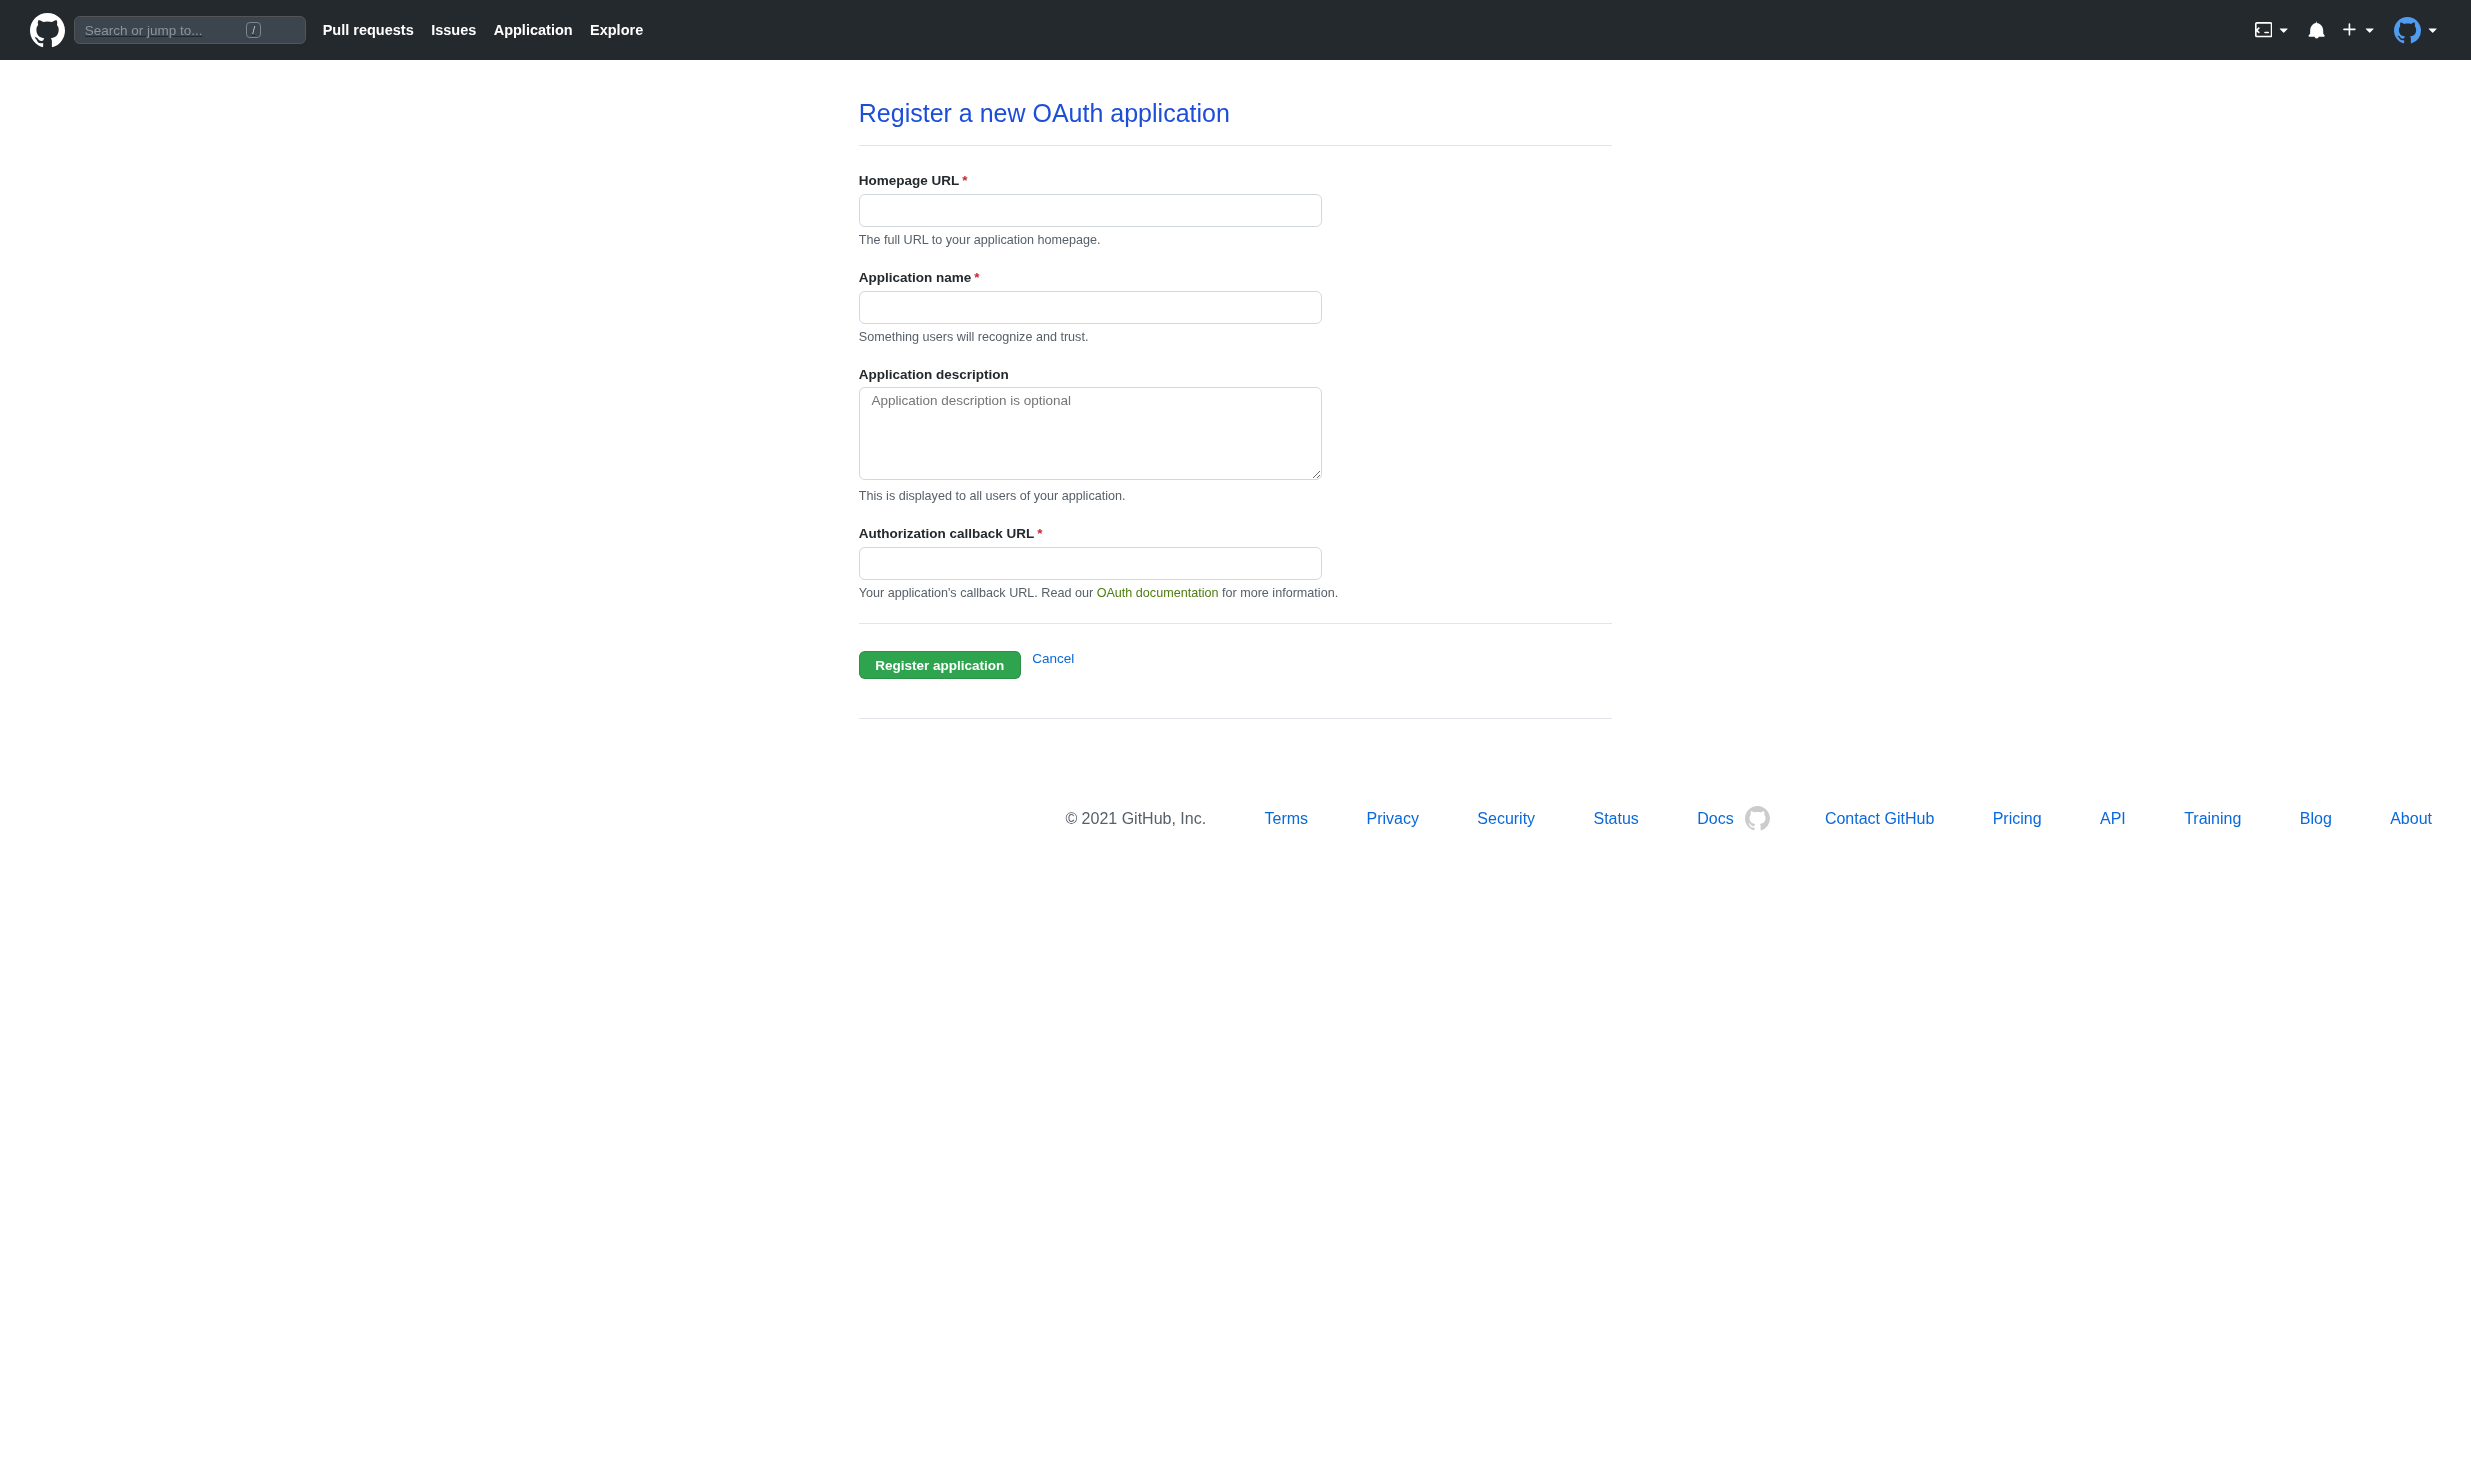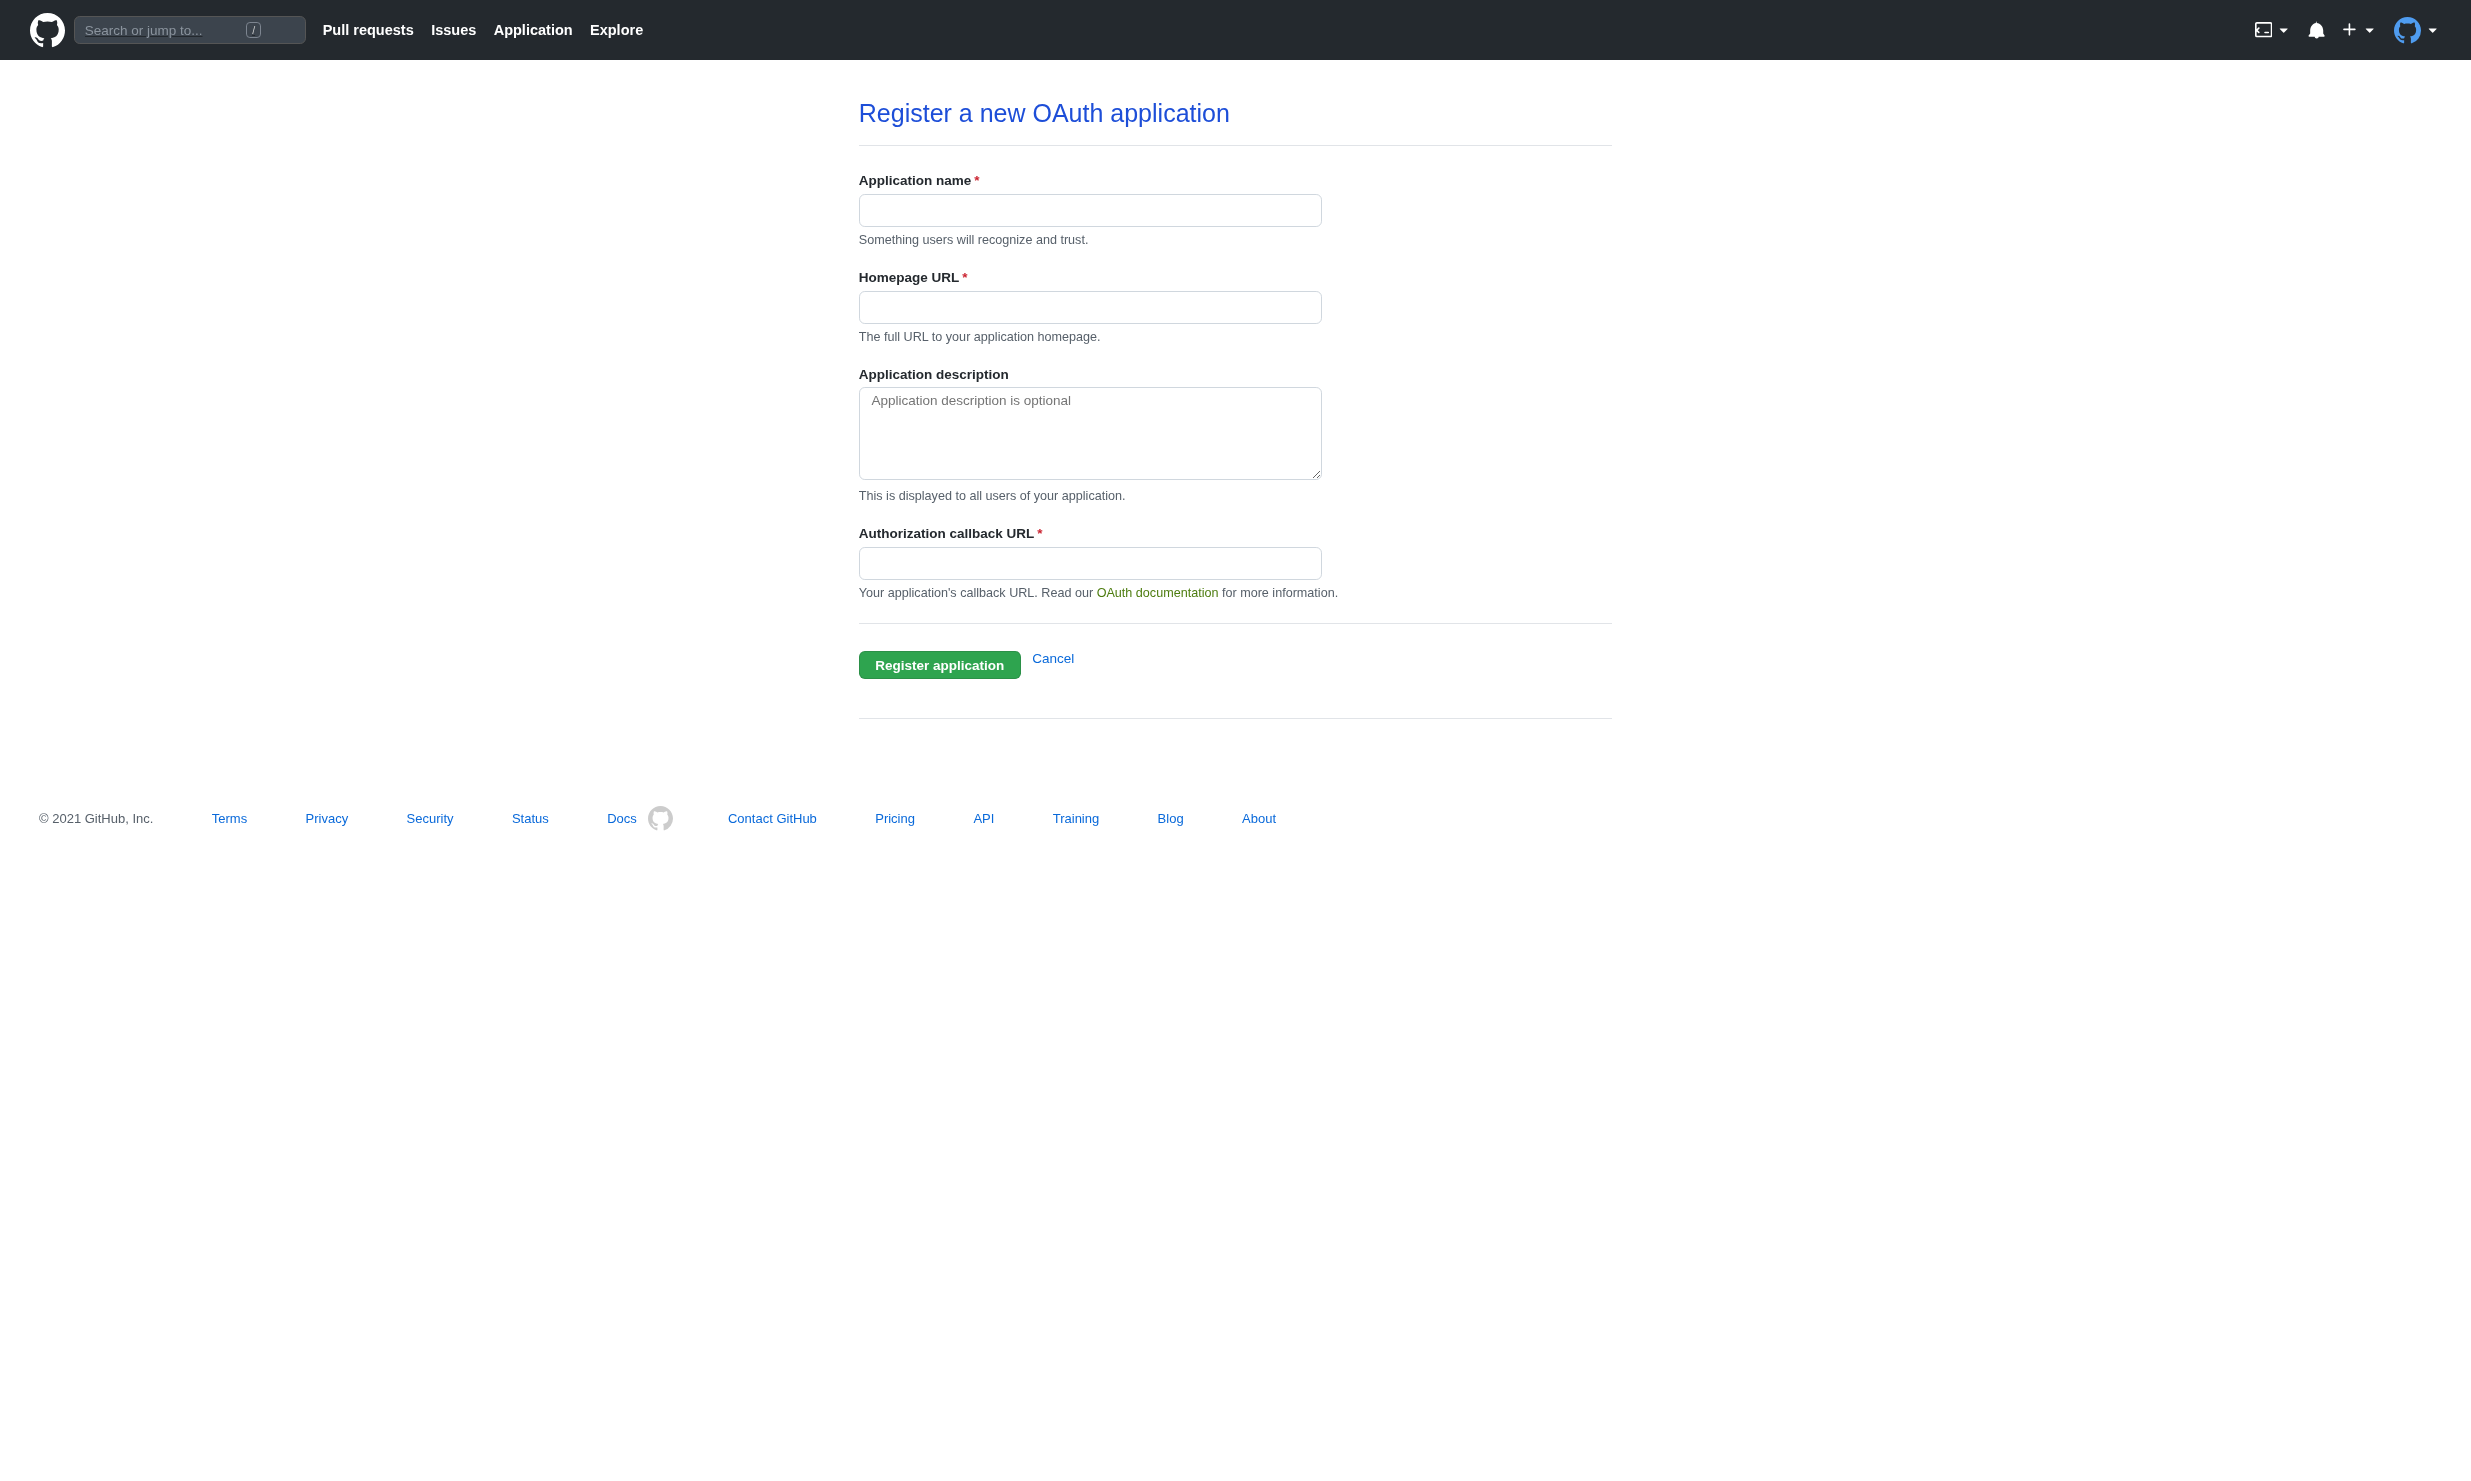--- a/index.html
+++ b/index.html
@@ -31,21 +31,21 @@
     textarea.form-control { height: 93px; resize: vertical; font-family: inherit; }
     .hint-text { font-size: 12.6px; color: #57606a; margin-top: 5.8px; }
     .btn-green { background: #2ea44f; color: #fff; border: 1px solid rgba(27,31,36,0.15); border-radius: 5.8px; padding: 5.8px 15.4px; font-size: 13.5px; font-weight: 600; cursor: pointer; }
     .btn-link { background: none; border: none; color: #0969da; font-size: 13.5px; cursor: pointer; margin-left: 11.6px; text-decoration: none; }
     .actions { display: flex; margin-top: 7.7px; }
     .callback-text { font-size: 12.6px; color: #57606a; margin-top: 5.8px; }
     .callback-text a { color: #4d7c0f; text-decoration: none; }
     .bottom-divider { border: none; border-top: 1px solid #e1e4e8; margin: 39px 0 0; }
 
     
-    .footer { background: #fff; padding: 29px 39px; display: flex; align-items: center; justify-content: flex-start; flex-wrap: wrap; gap: 11.6px; font-size: 13px; color: #57606a; }
+    .footer { background: #fff; padding: 29px 39px; display: flex; align-items: center; justify-content: flex-end; flex-wrap: wrap; gap: 11.6px; font-size: 16px; color: #57606a; }
     .footer-left { display: flex; align-items: center; gap: 15.4px; }
     .footer-center { display: flex; align-items: center; }
     .footer-center svg { fill: #ccc; width: 23px; height: 23px; }
     .footer-right { display: flex; align-items: center; gap: 15.4px; }
     .footer a { color: #0969da; text-decoration: none; margin-left: 43px; }
     .footer-logo { display: flex; align-items: center; }
   </style>
 </head>
 <body>
 
@@ -112,32 +112,32 @@
     </button>
   </div>
 </nav>
 
 <main class="main">
   <h1>Register a new OAuth application</h1>
   <hr class="divider">
 
   <div class="form-group">
     <label>
+      <span>Homepage URL</span><span class="required-star">*</span>
+    </label>
+    <input type="text" class="form-control" style="">
+    <p class="hint-text">The full URL to your application homepage.</p>
+  </div>
+
+  <div class="form-group">
+    <label>
       <span>Application name</span><span class="required-star">*</span>
     </label>
     <input type="text" class="form-control" style="">
     <p class="hint-text">Something users will recognize and trust.</p>
-  </div>
-
-  <div class="form-group">
-    <label>
-      <span>Homepage URL</span><span class="required-star">*</span>
-    </label>
-    <input type="text" class="form-control" style="">
-    <p class="hint-text">The full URL to your application homepage.</p>
   </div>
 
   <div class="form-group">
     <label>Application description</label>
     <textarea class="form-control" placeholder="Application description is optional" style=""></textarea>
     <p class="hint-text">This is displayed to all users of your application.</p>
   </div>
 
   <div class="form-group">
     <label>

